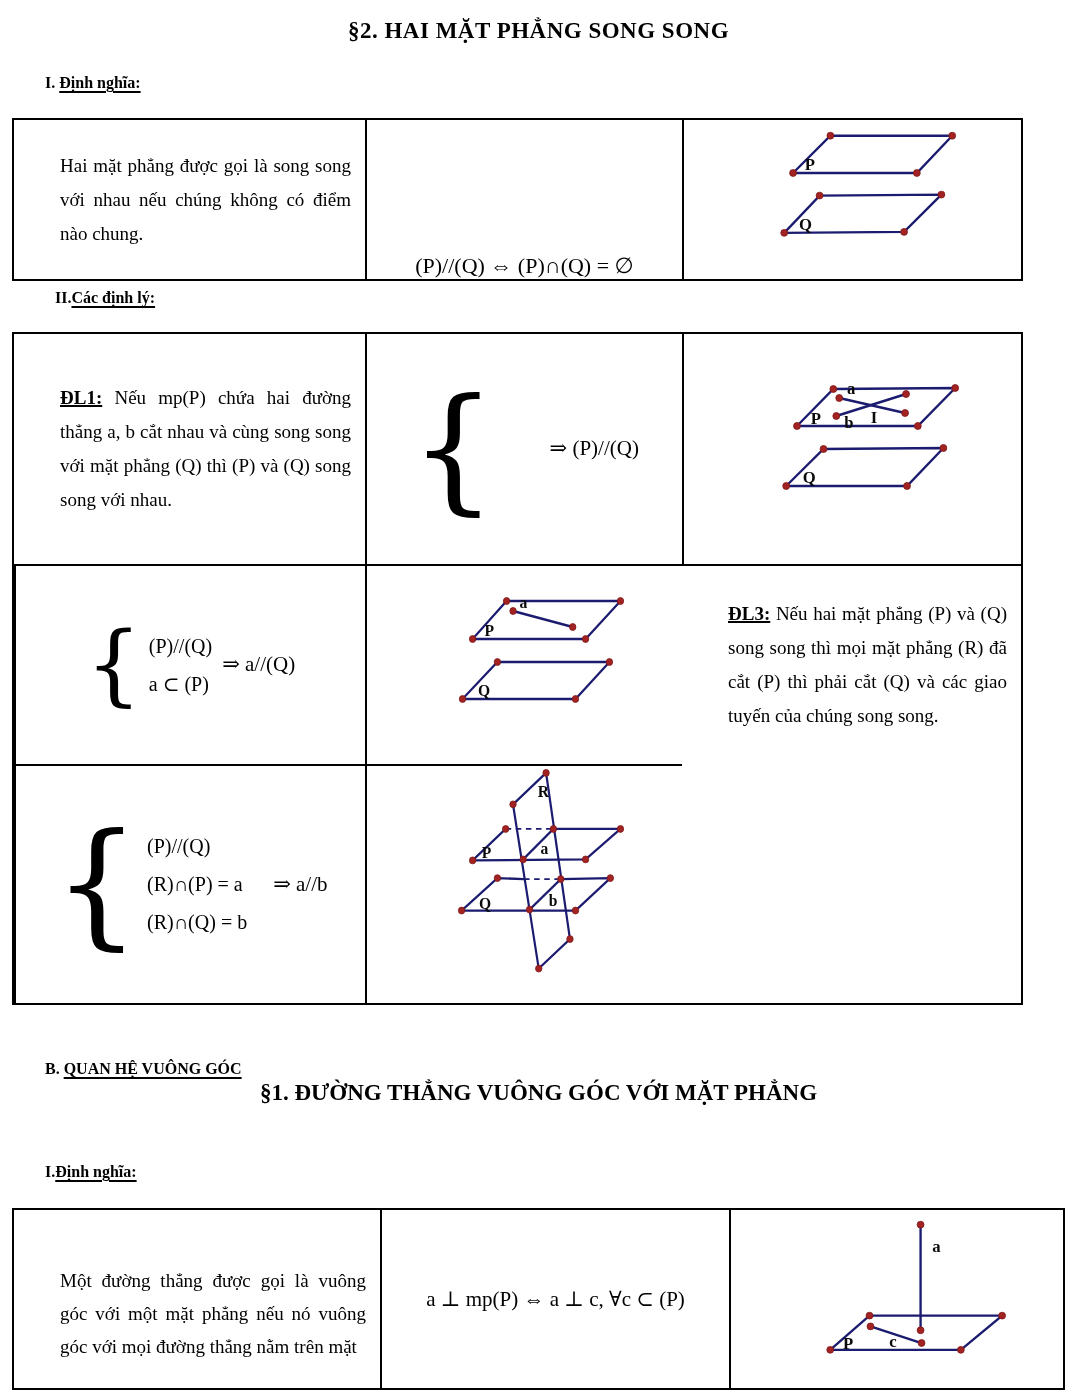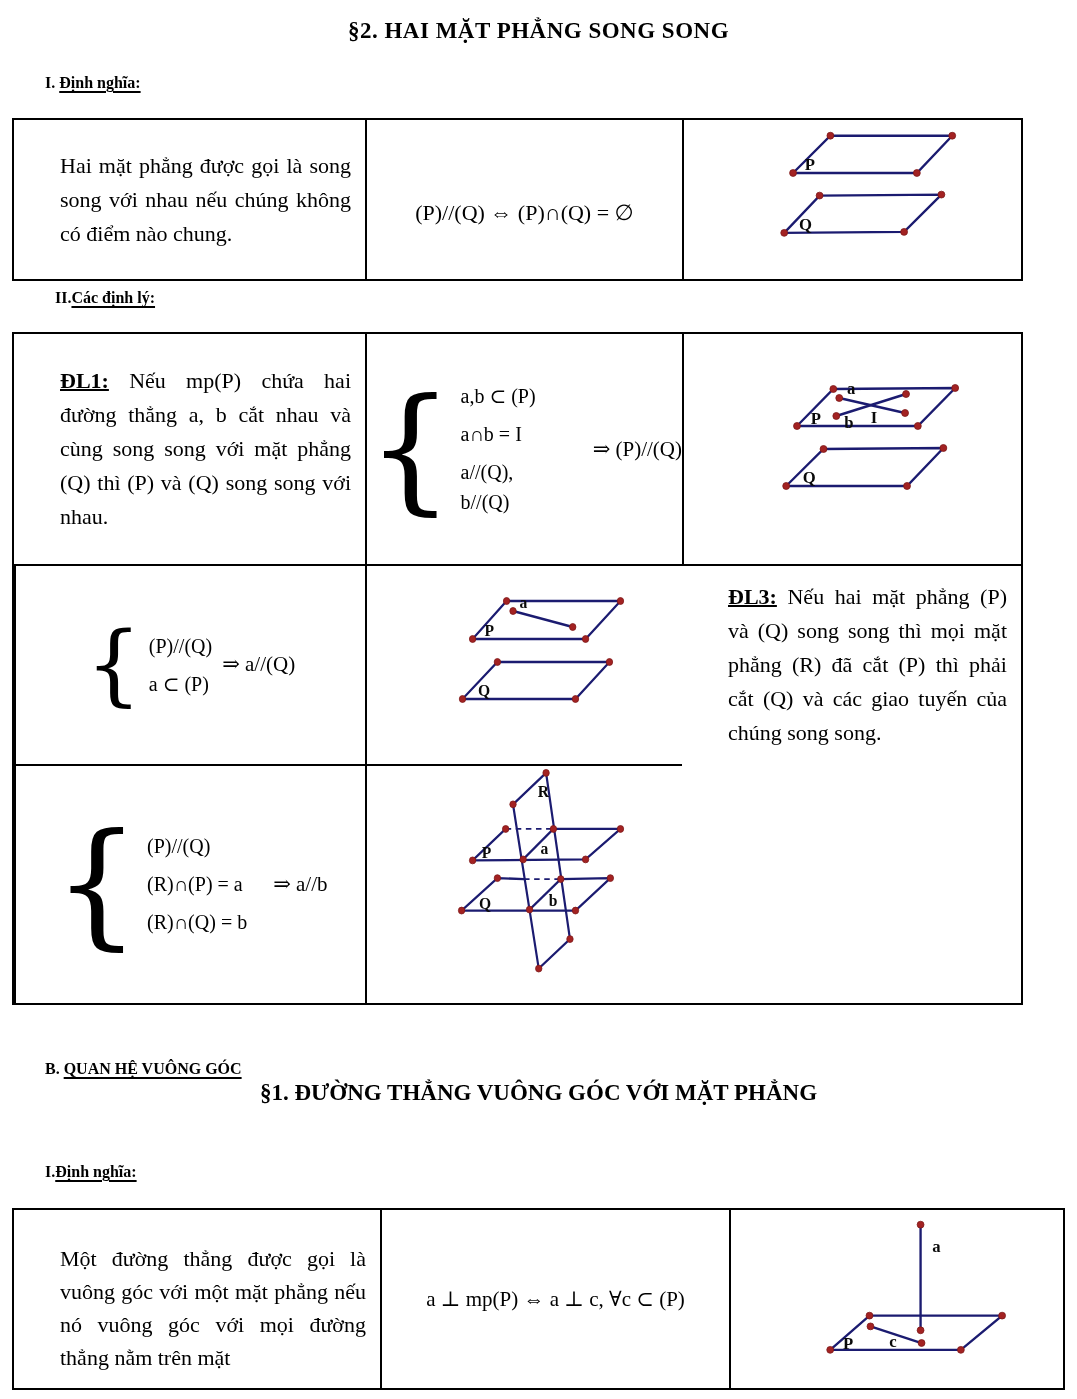--- a/index.html
+++ b/index.html
@@ -10,38 +10,38 @@
   }
   .abs{position:absolute;}
   .page-title{top:18px;left:0;width:100%;text-align:center;font-size:23px;font-weight:bold;letter-spacing:.5px;}
   .heading{font-size:16px;font-weight:bold;}
   .heading .u{text-decoration:underline;text-decoration-thickness:2px;text-underline-offset:3px;}
   .subtitle{top:1080px;left:0;width:100%;text-align:center;font-size:23px;font-weight:bold;}
   .tbl{border:2px solid #000;display:grid;box-sizing:border-box;background:#fff;}
   .tbl>.cell{box-sizing:border-box;min-width:0;min-height:0;overflow:hidden;}
   .bl{border-left:2px solid #000;}
   .bt{border-top:2px solid #000;}
-  .cell-text{display:flex;align-items:center;padding:0 14px 0 46px;font-size:22px;line-height:34px;text-align:justify;}
+  .cell-text{display:flex;align-items:center;padding:0 14px 0 46px;font-size:19px;line-height:34px;text-align:justify;}
   .cell-text p{margin:0;width:100%;}
   .dl-label{font-weight:bold;text-decoration:underline;text-decoration-thickness:2px;}
   .cell-formula{display:flex;align-items:center;justify-content:center;font-size:20px;}
-  .cell-formula.topalign{align-items:center;padding-top:26px;font-size:22px;}
+  .cell-formula.topalign{align-items:flex-end;padding-top:26px;font-size:22px;}
   .cases{display:flex;align-items:center;}
   .brace{font-family:"DejaVu Serif",serif;font-weight:normal;line-height:.8;margin-right:7px;}
   .brace.b3{font-size:136px;}
   .brace.b2{font-size:88px;}
   .case-lines{display:flex;flex-direction:column;gap:8px;font-size:20px;line-height:30px;text-align:left;}
   .concl{font-size:21px;white-space:nowrap;}
   .cell-fig{display:flex;}
   .cell-fig svg{width:100%;height:100%;display:block;}
   .fig-line{stroke:#1b1b70;stroke-width:2.4;fill:none;}
   .fig-line.dash{stroke-dasharray:6 5;stroke-width:1.8;}
   .fig-dot{fill:#a32222;stroke:#7c1818;stroke-width:.8;}
   .fig-lbl{font-family:"Liberation Serif","DejaVu Serif",serif;font-weight:bold;font-size:17px;fill:#0a0a0a;}
-  .t3text{align-items:flex-start;padding-top:32px;line-height:33px;}
+  .t3text{align-items:flex-start;padding-top:54px;line-height:33px;}
 </style>
 </head>
 <body>
 
 <div class="abs page-title">§2. HAI MẶT PHẲNG SONG SONG</div>
 
 <div class="abs heading" style="left:45px;top:74px;"><span>I. </span><span class="u">Định nghĩa:</span></div>
 
 <div class="abs tbl" style="left:12px;top:118px;width:1011px;height:163px;grid-template-columns:351px 317px 1fr;">
   <div class="cell cell-text">
@@ -71,25 +71,20 @@
 <div class="abs heading" style="left:55px;top:289px;"><span>II.</span><span class="u">Các định lý:</span></div>
 
 <div class="abs tbl" style="left:12px;top:332px;width:1011px;height:673px;grid-template-columns:351px 317px 1fr;grid-template-rows:230px 200px 1fr;">
 
   <div class="cell cell-text">
     <p><span class="dl-label">ĐL1:</span> <span>Nếu mp(P) chứa hai đường thẳng a, b cắt nhau và cùng song song với mặt phẳng (Q) thì (P) và (Q) song song với nhau.</span></p>
   </div>
   <div class="cell cell-formula bl">
     <div class="cases">
       <span class="brace b3">{</span>
-      <div class="case-lines">
-        <span>a,b ⊂ (P)</span>
-        <span>a∩b = I</span>
-        <span>a//(Q), b//(Q)</span>
-      </div>
       <span class="concl" style="margin-left:46px;">⇒ (P)//(Q)</span>
     </div>
   </div>
   <div class="cell cell-fig bl">
     <svg viewBox="0 0 343 230" preserveAspectRatio="none">
       <polygon class="fig-line" points="115,92 152,55 276,54 238,92"></polygon>
       <line class="fig-line" x1="158" y1="64" x2="225" y2="79"></line>
       <line class="fig-line" x1="155" y1="82" x2="226" y2="60"></line>
       <polygon class="fig-line" points="104,152 142,115 264,114 227,152"></polygon>
       <circle class="fig-dot" cx="115" cy="92" r="3.5"></circle>

